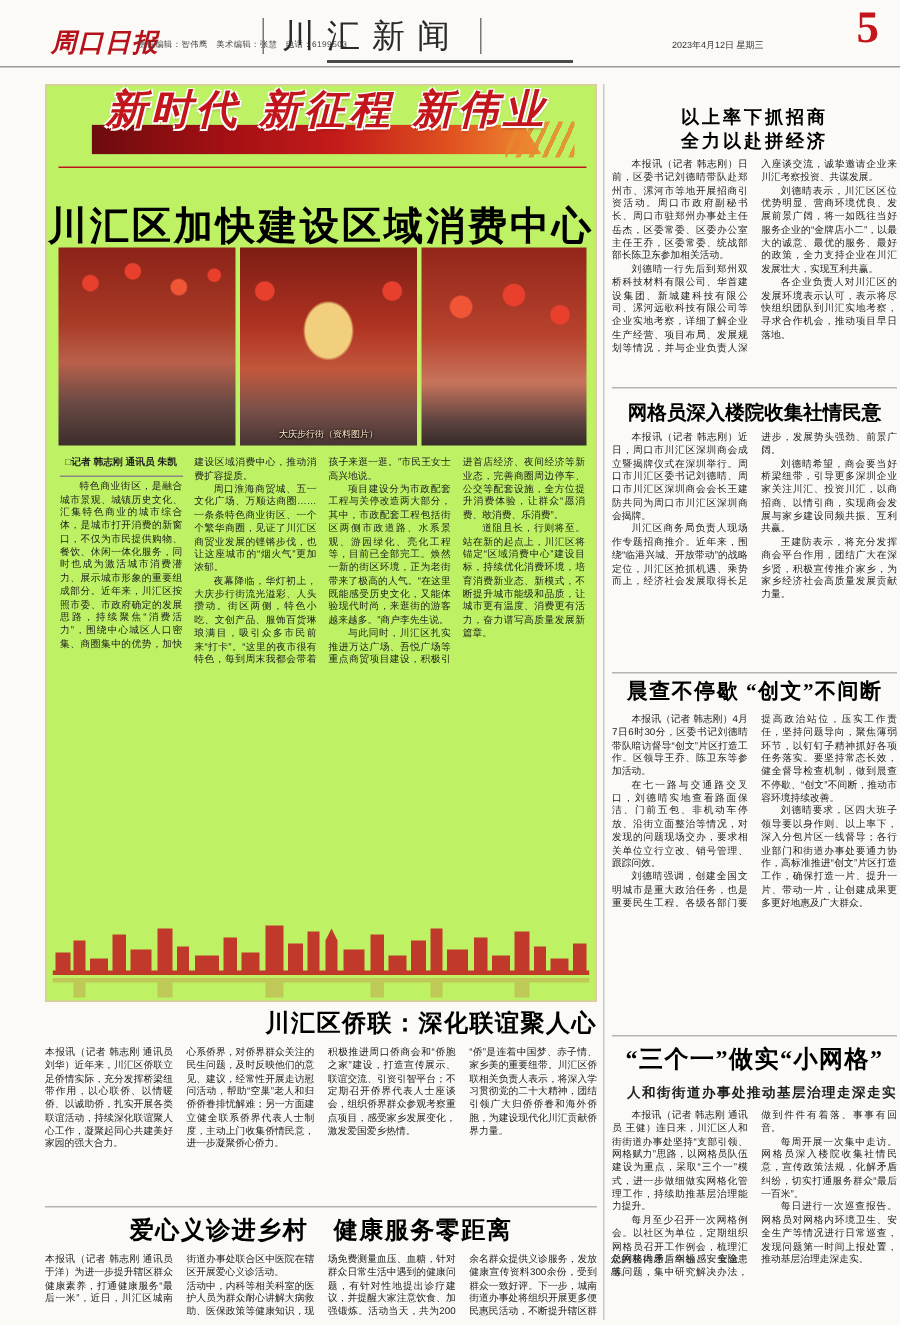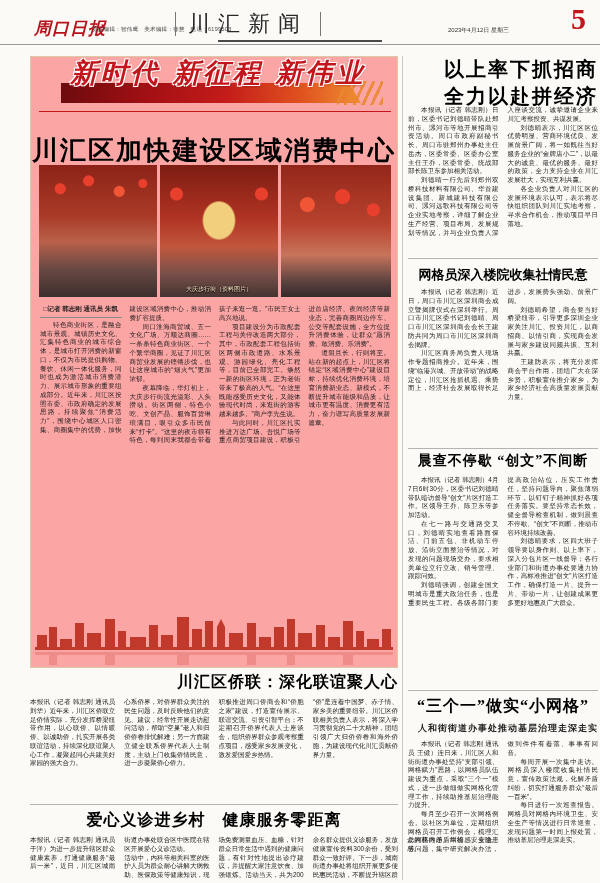--- a/index.html
+++ b/index.html
@@ -15,21 +15,21 @@
   .editor-info { position:absolute; left:92px; top:26px; font-size:5.5px; color:#444; letter-spacing:.3px; }
   .section-title-wrap { position:absolute; left:0; top:9px; width:496px; display:flex; justify-content:center; align-items:center; gap:12px; }
   .side-bar { width:1px; height:24px; background:#777; }
   .section-title { font-family:"Liberation Serif",serif; font-size:22px; letter-spacing:8px; color:#2a2a2a; }
   .title-underline { position:absolute; left:218px; top:40px; width:164px; height:2px; background:#4a4a4a; }
   .pub-date { position:absolute; left:448px; top:26px; font-size:6px; color:#333; }
   .page-num { position:absolute; right:14px; top:2px; font:bold 30px "Liberation Serif",serif; color:#c3161c; }
   .header-rule { position:absolute; left:0; top:44px; width:600px; height:1px; background:#9a9a9a; }
 
   
-  .feature-box { position:absolute; left:30px; top:56px; width:368px; height:612px; border:1px solid #ddc7a6; background:#fca5a5; }
+  .feature-box { position:absolute; left:30px; top:56px; width:368px; height:612px; border:1px solid #ddc7a6; background:#bef264; }
   .banner { position:absolute; left:8px; top:2px; width:352px; height:52px; }
   .ribbon { position:absolute; left:22px; top:24px; width:300px; height:20px;
     background:linear-gradient(90deg,#6d0b0e,#a51014 30%,#c41c1a 55%,#e0521f 80%,#ef8e33);
     clip-path:polygon(0 0,96% 0,100% 100%,0 100%); }
   .ribbon-stripes { position:absolute; right:8px; top:22px; width:46px; height:24px;
     background:repeating-linear-gradient(115deg,#e8872f 0 3px,rgba(0,0,0,0) 3px 8px); opacity:.85; }
   .slogan { position:absolute; left:14px; top:-4px; width:330px; text-align:center;
     font:bold italic 27px "DejaVu Serif",serif; color:#c3161c; letter-spacing:3px; white-space:nowrap;
     text-shadow:-1px -1px 0 #fff,1px -1px 0 #fff,-1px 1px 0 #fff,1px 1px 0 #fff,0 2px 2px rgba(120,10,10,.35); }
   .banner-underline { position:absolute; left:8px; top:54px; width:352px; height:1px; background:#c3161c; }
@@ -76,21 +76,21 @@
   .bottom-rule { position:absolute; left:30px; top:804px; width:368px; height:1px; background:#b3b3b3; }
   .yizhen-headline { position:absolute; left:30px; top:810px; width:368px; text-align:center;
     font:bold 16px "Liberation Serif",serif; letter-spacing:1px; color:#000; }
   .yizhen-body { position:absolute; left:30px; top:836px; width:368px; height:44px;
     column-count:4; column-gap:9px; font-size:6.5px; line-height:1.35; text-align:justify; }
 
   
   .v-rule { position:absolute; left:402px; top:56px; width:1px; height:824px; background:#c9c9c9; }
   .r-col { position:absolute; left:408px; top:0; width:190px; }
   .r-title { position:absolute; width:190px; text-align:center; font-family:"Liberation Serif",serif; font-weight:bold; color:#000; }
-  .r1-title { top:56px; font-size:20px; line-height:1.35; letter-spacing:2px;text-align:right; }
+  .r1-title { top:70px; font-size:12px; line-height:1.35; letter-spacing:2px; }
   .r2-title { top:266px; font-size:13px; letter-spacing:0; }
   .r3-title { top:452px; font-size:14px; letter-spacing:1px; }
   .r4-title { top:696px; font-size:16px; letter-spacing:1px; }
   .r4-subtitle { position:absolute; top:722px; width:190px; text-align:right; font-size:9px; font-weight:bold; color:#222; letter-spacing:1px; }
   .col-body { position:absolute; width:190px; column-count:2; column-gap:9px;
     font-size:6.5px; line-height:1.35; text-align:justify; color:#1c1c1c; }
   .r1-body { top:106px; height:148px; }
   .r2-body { top:288px; height:154px; }
   .r3-body { top:476px; height:208px; }
   .r4-body { top:740px; height:140px; }

